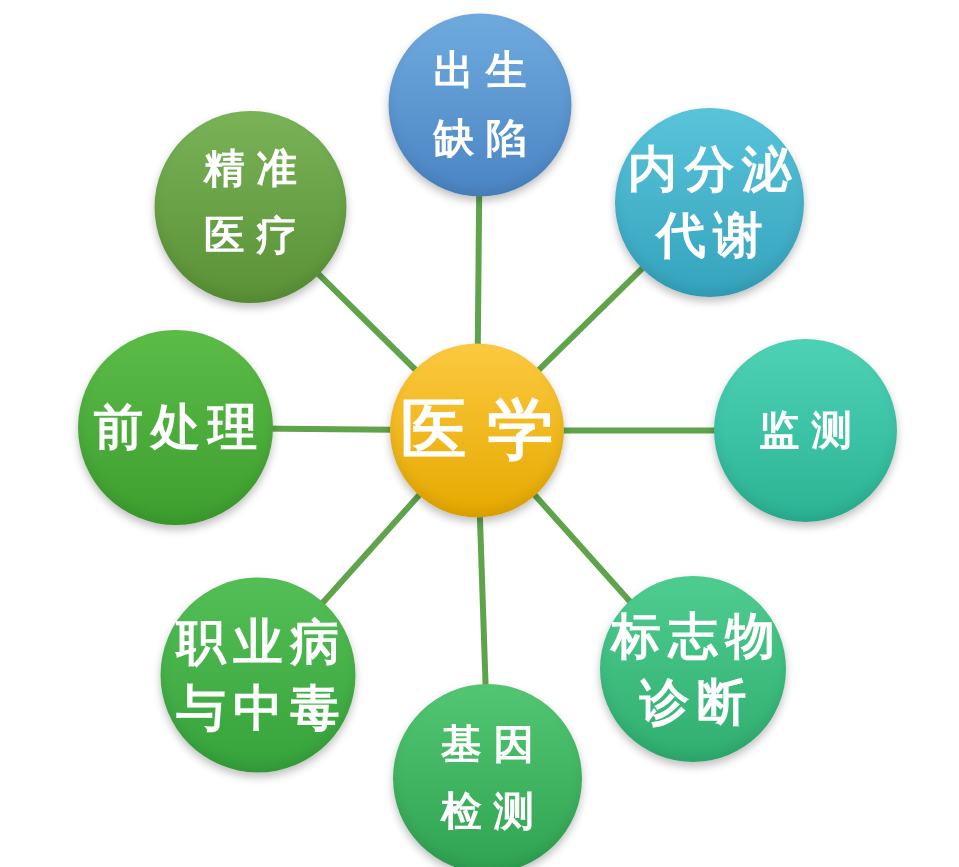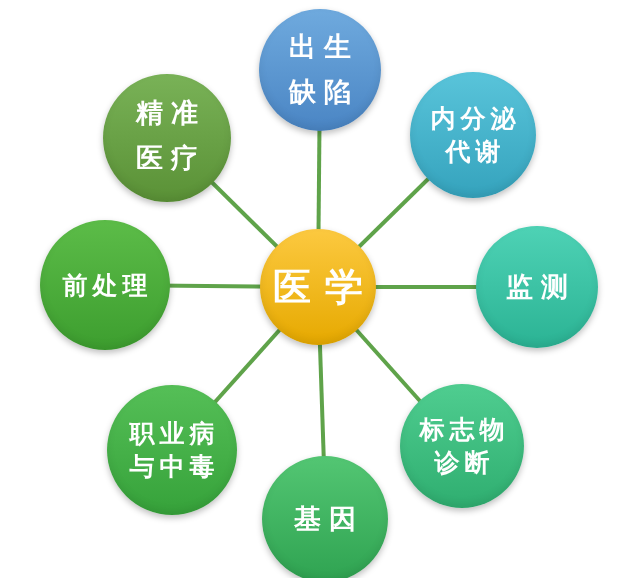--- a/index.html
+++ b/index.html
@@ -22,23 +22,23 @@
     flex-direction: column;
     align-items: center;
     justify-content: center;
     color: #ffffff;
     font-weight: 700;
     text-align: left;
     box-shadow: 0 3px 6px rgba(0,0,0,0.25), inset 0 -4px 8px rgba(0,0,0,0.08);
   }
   .node.wide { font-size: 27px; line-height: 1.65; }
   .node.wide .node-line { letter-spacing: 8px; margin-right: -8px; }
-  .node.tight { font-size: 25px; line-height: 1.32; }
+  .node.tight { font-size: 33px; line-height: 1.32; }
   .node.tight .node-line { letter-spacing: 5px; margin-right: -5px; }
-  .node.center-node { font-size: 38px; line-height: 1.6; }
+  .node.center-node { font-size: 44px; line-height: 1.6; }
   .node.center-node .node-line { letter-spacing: 14px; margin-right: -14px; }
   .node-line { display: block; white-space: nowrap; }
 </style>
 </head>
 <body>
 
 <div id="stage" style="background: rgb(255, 255, 255);">
   <svg id="connectors" viewBox="0 0 639 578" xmlns="http://www.w3.org/2000/svg">
       <line x1="318" y1="287" x2="320" y2="70" stroke="#5FA34A" stroke-width="4"></line>
       <line x1="318" y1="287" x2="473" y2="135" stroke="#5FA34A" stroke-width="4"></line>
@@ -60,26 +60,27 @@
     </div>
     <div class="node wide" style="left: 476px; top: 226px; height: 122px; width: 122px; background: linear-gradient(rgb(78, 210, 181), rgb(43, 179, 148));">
       <span class="node-line">监测</span>
     </div>
     <div class="node tight" style="left: 400px; top: 384px; height: 124px; width: 124px; background: linear-gradient(rgb(79, 205, 144), rgb(47, 174, 112));">
       <span class="node-line">标志物</span>
       <span class="node-line">诊断</span>
     </div>
     <div class="node wide" style="left: 262px; top: 456px; height: 126px; width: 126px; background: linear-gradient(rgb(83, 198, 115), rgb(47, 163, 81));">
       <span class="node-line">基因</span>
+      <span class="node-line">检测</span>
     </div>
     <div class="node tight" style="left: 107px; top: 385px; height: 130px; width: 130px; background: linear-gradient(rgb(85, 191, 87), rgb(54, 162, 58));">
       <span class="node-line">职业病</span>
       <span class="node-line">与中毒</span>
     </div>
-    <div class="node tight" style="left: 40px; top: 220px; height: 130px; width: 130px; background: linear-gradient(rgb(92, 188, 72), rgb(61, 158, 47));">
+    <div class="node tight" style="left: 52px; top: 220px; height: 130px; width: 130px; background: linear-gradient(rgb(92, 188, 72), rgb(61, 158, 47));">
       <span class="node-line">前处理</span>
     </div>
     <div class="node wide" style="left: 103px; top: 74px; height: 128px; width: 128px; background: linear-gradient(rgb(121, 178, 87), rgb(90, 145, 54)); font-family: Liberation Mono, monospace;">
       <span class="node-line">精准</span>
       <span class="node-line">医疗</span>
     </div>
     <div class="node wide center-node" style="left: 260px; top: 229px; height: 116px; width: 116px; background: linear-gradient(rgb(252, 201, 64), rgb(230, 169, 0));">
       <span class="node-line">医学</span>
     </div>
   </div>

